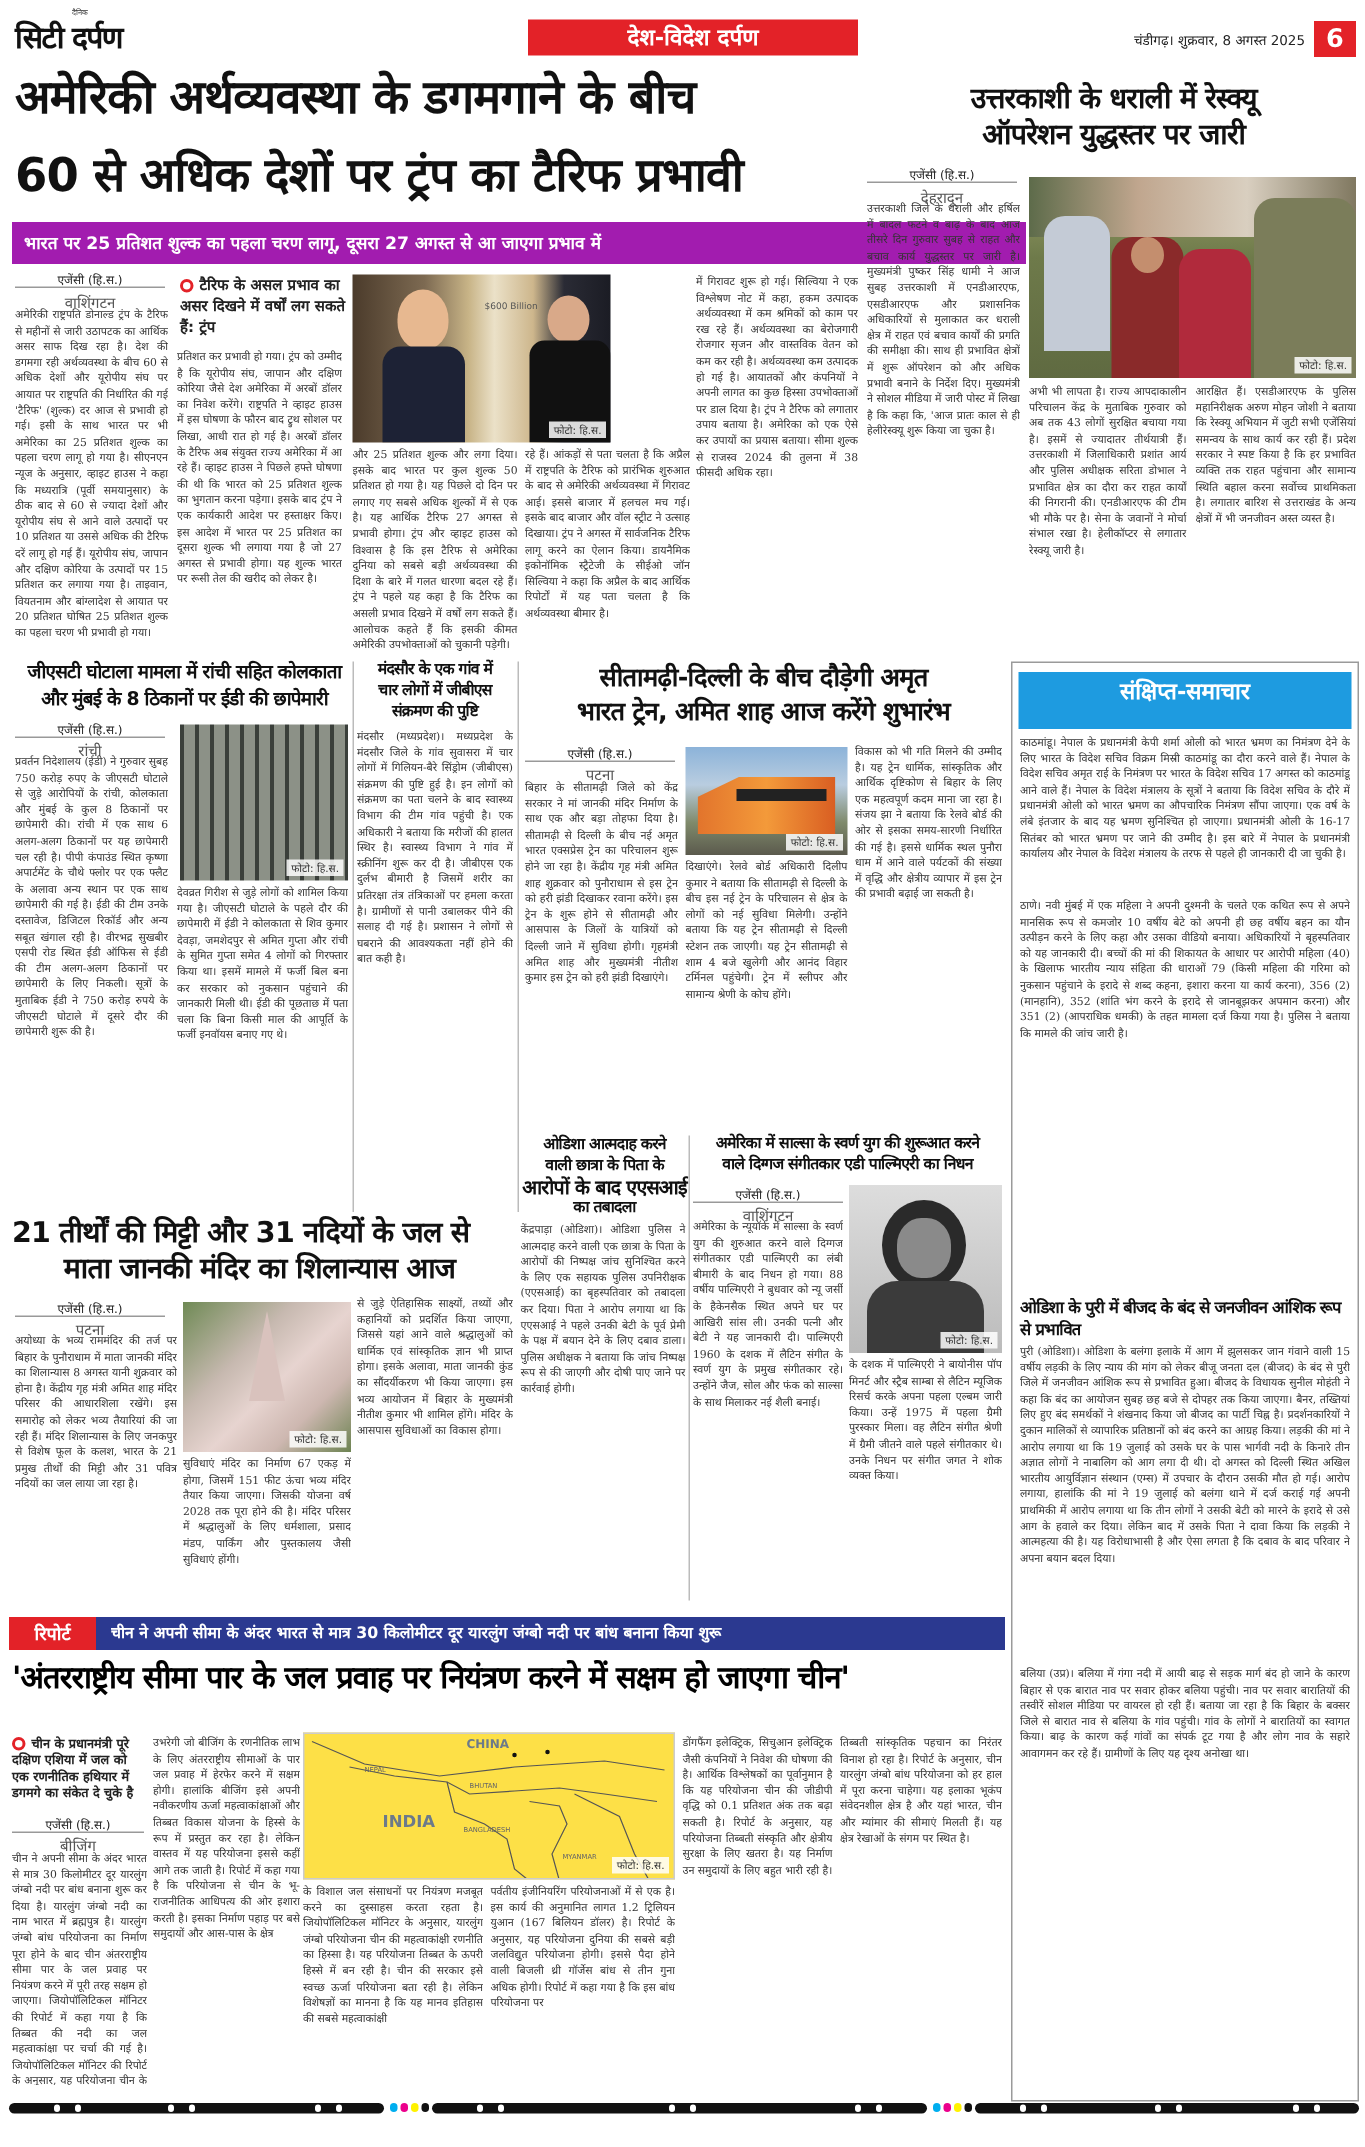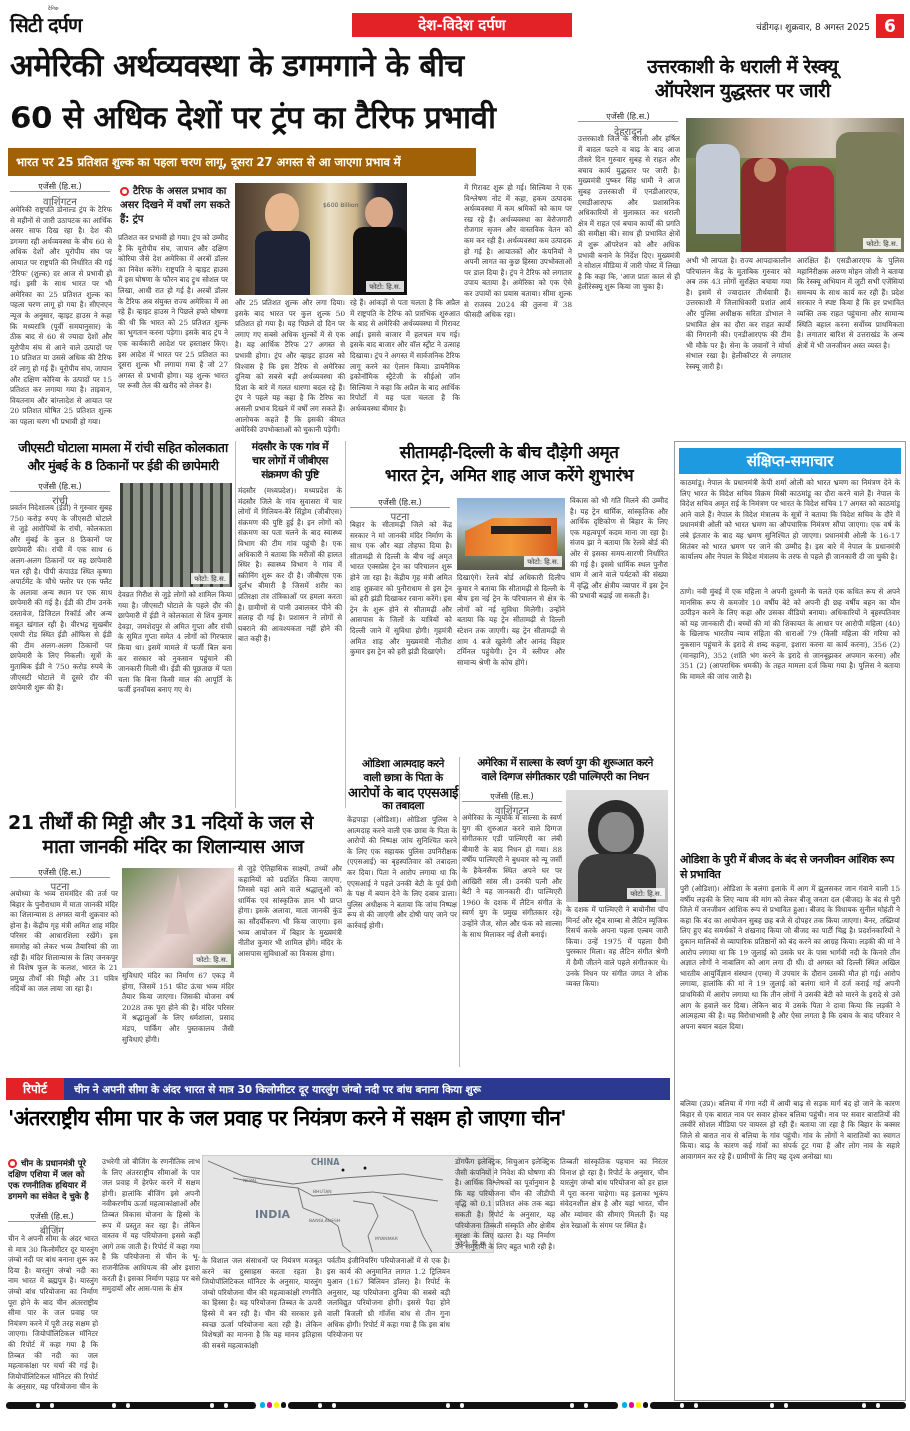--- a/index.html
+++ b/index.html
@@ -31,21 +31,21 @@
     <span>देश-विदेश दर्पण</span>
   </div>
   <div class="abs" style="right:40px;top:20px;font-size:9px;color:#222;">चंडीगढ़। शुक्रवार, 8 अगस्त 2025</div>
   <div class="abs" style="right:6px;top:14px;width:28px;height:24px;background:#e32228;color:#fff;font-weight:bold;font-size:17px;text-align:center;line-height:24px;">
     <span>6</span>
   </div>
 </div>
 
 <div class="abs hl" style="left:10px;top:48px;width:560px;font-size:31px;white-space:nowrap;">अमेरिकी अर्थव्यवस्था के डगमगाने के बीच</div>
 <div class="abs hl" style="left:10px;top:100px;width:560px;font-size:31px;white-space:nowrap;">60 से अधिक देशों पर ट्रंप का टैरिफ प्रभावी</div>
-<div class="abs" style="left:8px;top:148px;width:468px;height:28px;background:#a16207;color:#fff;font-weight:bold;font-size:11.5px;line-height:28px;padding-left:8px;white-space:nowrap;overflow:hidden;">
+<div class="abs" style="left:8px;top:148px;width:676px;height:28px;background:#a21caf;color:#fff;font-weight:bold;font-size:11.5px;line-height:28px;padding-left:8px;white-space:nowrap;overflow:hidden;">
   <span>भारत पर 25 प्रतिशत शुल्क का पहला चरण लागू, दूसरा 27 अगस्त से आ जाएगा प्रभाव में</span>
 </div>
 
 <div class="abs byline" style="left:10px;top:180px;width:100px;">एजेंसी (हि.स.)</div>
 <div class="abs rule" style="left:10px;top:191px;width:100px;"></div>
 <div class="abs dateline" style="left:10px;top:194px;width:100px;">वाशिंगटन</div>
 <div class="abs body-text" style="left:10px;top:205px;width:102px;height:230px;">अमेरिकी राष्ट्रपति डोनाल्ड ट्रंप के टैरिफ से महीनों से जारी उठापटक का आर्थिक असर साफ दिख रहा है। देश की डगमगा रही अर्थव्यवस्था के बीच 60 से अधिक देशों और यूरोपीय संघ पर आयात पर राष्ट्रपति की निर्धारित की गई 'टैरिफ' (शुल्क) दर आज से प्रभावी हो गई। इसी के साथ भारत पर भी अमेरिका का 25 प्रतिशत शुल्क का पहला चरण लागू हो गया है। सीएनएन न्यूज के अनुसार, व्हाइट हाउस ने कहा कि मध्यरात्रि (पूर्वी समयानुसार) के ठीक बाद से 60 से ज्यादा देशों और यूरोपीय संघ से आने वाले उत्पादों पर 10 प्रतिशत या उससे अधिक की टैरिफ दरें लागू हो गई हैं। यूरोपीय संघ, जापान और दक्षिण कोरिया के उत्पादों पर 15 प्रतिशत कर लगाया गया है। ताइवान, वियतनाम और बांग्लादेश से आयात पर 20 प्रतिशत घोषित 25 प्रतिशत शुल्क का पहला चरण भी प्रभावी हो गया।</div>
 
 <div class="abs" style="left:120px;top:184px;width:110px;font-weight:bold;font-size:10px;line-height:14px;color:#222;">
   <span class="circle"></span><span>टैरिफ के असल प्रभाव का असर दिखने में वर्षों लग सकते हैं: ट्रंप</span>
@@ -145,21 +145,21 @@
   <div style="position:absolute;left:22px;top:10px;width:56px;height:60px;background:#2a2a2a;border-radius:50%;"></div>
   <div style="position:absolute;left:32px;top:22px;width:36px;height:40px;background:#8a8a8a;border-radius:45%;"></div>
   <div style="position:absolute;left:12px;top:64px;width:78px;height:48px;background:#3b3b3b;border-radius:20px 20px 0 0;"></div>
   <span class="credit">फोटो: हि.स.</span>
 </div>
 <div class="abs body-text" style="left:566px;top:905px;width:102px;height:162px;">के दशक में पाल्मिएरी ने बायोनीस पॉप मिनर्ट और स्ट्रैब साम्बा से लैटिन म्यूजिक रिसर्च करके अपना पहला एल्बम जारी किया। उन्हें 1975 में पहला ग्रैमी पुरस्कार मिला। वह लैटिन संगीत श्रेणी में ग्रैमी जीतने वाले पहले संगीतकार थे। उनके निधन पर संगीत जगत ने शोक व्यक्त किया।</div>
 
 <div class="vline" style="left:459px;top:757px;height:310px;"></div>
 
 <div class="abs" style="left:674px;top:441px;width:232px;height:960px;border:1px solid #9a9a9a;">
-  <div style="margin:6px 4px 4px;height:26px;background:#1e9be0;color:#fff;text-align:center;font-weight:bold;font-size:15px;line-height:26px;">
+  <div style="margin:6px 4px 4px;height:38px;background:#1e9be0;color:#fff;text-align:center;font-weight:bold;font-size:15px;line-height:26px;">
     <span>संक्षिप्त-समाचार</span>
   </div>
   <div style="padding:0 5px;">
     <div class="body-text" style="height:106px;margin-top:2px;">काठमांडू। नेपाल के प्रधानमंत्री केपी शर्मा ओली को भारत भ्रमण का निमंत्रण देने के लिए भारत के विदेश सचिव विक्रम मिस्री काठमांडू का दौरा करने वाले हैं। नेपाल के विदेश सचिव अमृत राई के निमंत्रण पर भारत के विदेश सचिव 17 अगस्त को काठमांडू आने वाले हैं। नेपाल के विदेश मंत्रालय के सूत्रों ने बताया कि विदेश सचिव के दौरे में प्रधानमंत्री ओली को भारत भ्रमण का औपचारिक निमंत्रण सौंपा जाएगा। एक वर्ष के लंबे इंतजार के बाद यह भ्रमण सुनिश्चित हो जाएगा। प्रधानमंत्री ओली के 16-17 सितंबर को भारत भ्रमण पर जाने की उम्मीद है। इस बारे में नेपाल के प्रधानमंत्री कार्यालय और नेपाल के विदेश मंत्रालय के तरफ से पहले ही जानकारी दी जा चुकी है।</div>
   </div>
   <div style="padding:0 5px;margin-top:3px;">
     <div class="body-text" style="height:262px;margin-top:2px;">ठाणे। नवी मुंबई में एक महिला ने अपनी दुश्मनी के चलते एक कथित रूप से अपने मानसिक रूप से कमजोर 10 वर्षीय बेटे को अपनी ही छह वर्षीय बहन का यौन उत्पीड़न करने के लिए कहा और उसका वीडियो बनाया। अधिकारियों ने बृहस्पतिवार को यह जानकारी दी। बच्चों की मां की शिकायत के आधार पर आरोपी महिला (40) के खिलाफ भारतीय न्याय संहिता की धाराओं 79 (किसी महिला की गरिमा को नुकसान पहुंचाने के इरादे से शब्द कहना, इशारा करना या कार्य करना), 356 (2) (मानहानि), 352 (शांति भंग करने के इरादे से जानबूझकर अपमान करना) और 351 (2) (आपराधिक धमकी) के तहत मामला दर्ज किया गया है। पुलिस ने बताया कि मामले की जांच जारी है।</div>
   </div>
   <div style="padding:0 5px;margin-top:3px;">
     <div class="hl" style="font-size:11px;line-height:15px;">ओडिशा के पुरी में बीजद के बंद से जनजीवन आंशिक रूप से प्रभावित</div>
@@ -180,21 +180,21 @@
 
 <div class="abs" style="left:8px;top:1158px;width:90px;font-weight:bold;font-size:8.5px;line-height:11px;color:#222;">
   <span class="circle"></span><span>चीन के प्रधानमंत्री पूरे दक्षिण एशिया में जल को एक रणनीतिक हथियार में डगमगे का संकेत दे चुके है</span>
 </div>
 <div class="abs byline" style="left:8px;top:1210px;width:88px;">एजेंसी (हि.स.)</div>
 <div class="abs rule" style="left:8px;top:1221px;width:88px;"></div>
 <div class="abs dateline" style="left:8px;top:1223px;width:88px;">बीजिंग</div>
 <div class="abs body-text" style="left:8px;top:1234px;width:90px;height:156px;">चीन ने अपनी सीमा के अंदर भारत से मात्र 30 किलोमीटर दूर यारलुंग जंग्बो नदी पर बांध बनाना शुरू कर दिया है। यारलुंग जंग्बो नदी का नाम भारत में ब्रह्मपुत्र है। यारलुंग जंग्बो बांध परियोजना का निर्माण पूरा होने के बाद चीन अंतरराष्ट्रीय सीमा पार के जल प्रवाह पर नियंत्रण करने में पूरी तरह सक्षम हो जाएगा। जियोपॉलिटिकल मॉनिटर की रिपोर्ट में कहा गया है कि तिब्बत की नदी का जल महत्वाकांक्षा पर चर्चा की गई है। जियोपॉलिटिकल मॉनिटर की रिपोर्ट के अनुसार, यह परियोजना चीन के एक ऐसे जल प्रभुत्व के रूप में</div>
 <div class="abs body-text" style="left:102px;top:1157px;width:98px;height:233px;">उभरेगी जो बीजिंग के रणनीतिक लाभ के लिए अंतरराष्ट्रीय सीमाओं के पार जल प्रवाह में हेरफेर करने में सक्षम होगी। हालांकि बीजिंग इसे अपनी नवीकरणीय ऊर्जा महत्वाकांक्षाओं और तिब्बत विकास योजना के हिस्से के रूप में प्रस्तुत कर रहा है। लेकिन वास्तव में यह परियोजना इससे कहीं आगे तक जाती है। रिपोर्ट में कहा गया है कि परियोजना से चीन के भू-राजनीतिक आधिपत्य की ओर इशारा करती है। इसका निर्माण पहाड़ पर बसे समुदायों और आस-पास के क्षेत्र</div>
 
-<div class="abs" style="left:202px;top:1155px;width:292px;height:98px;background:#e5e5e5;border:1px solid #ccc;overflow:hidden;">
+<div class="abs" style="left:202px;top:1155px;width:248px;height:98px;background:#fde047;border:1px solid #ccc;overflow:hidden;">
   <svg width="248" height="98" style="position:absolute;left:0;top:0;">
     <path d="M5 5 L40 20 L90 28 L140 22 L200 18 L240 24" fill="none" stroke="#555" stroke-width="0.8"></path>
     <path d="M30 22 L60 28 L95 32 L110 40 L140 38 L170 36 L200 40 L235 45" fill="none" stroke="#555" stroke-width="0.8"></path>
     <path d="M95 32 L100 52 L120 60 L135 70 L140 90 L150 98" fill="none" stroke="#555" stroke-width="0.8"></path>
     <path d="M150 45 L170 48 L175 60 L165 80 L170 98" fill="none" stroke="#555" stroke-width="0.8"></path>
     <path d="M180 40 L210 55 L220 80 L230 98" fill="none" stroke="#555" stroke-width="0.8"></path>
     <circle cx="140" cy="14" r="1.5" fill="#111"></circle>
     <circle cx="162" cy="12" r="1.5" fill="#111"></circle>
   </svg>
   <span style="position:absolute;left:108px;top:2px;font-size:8px;font-weight:bold;color:#6c7a8a;">CHINA</span>

